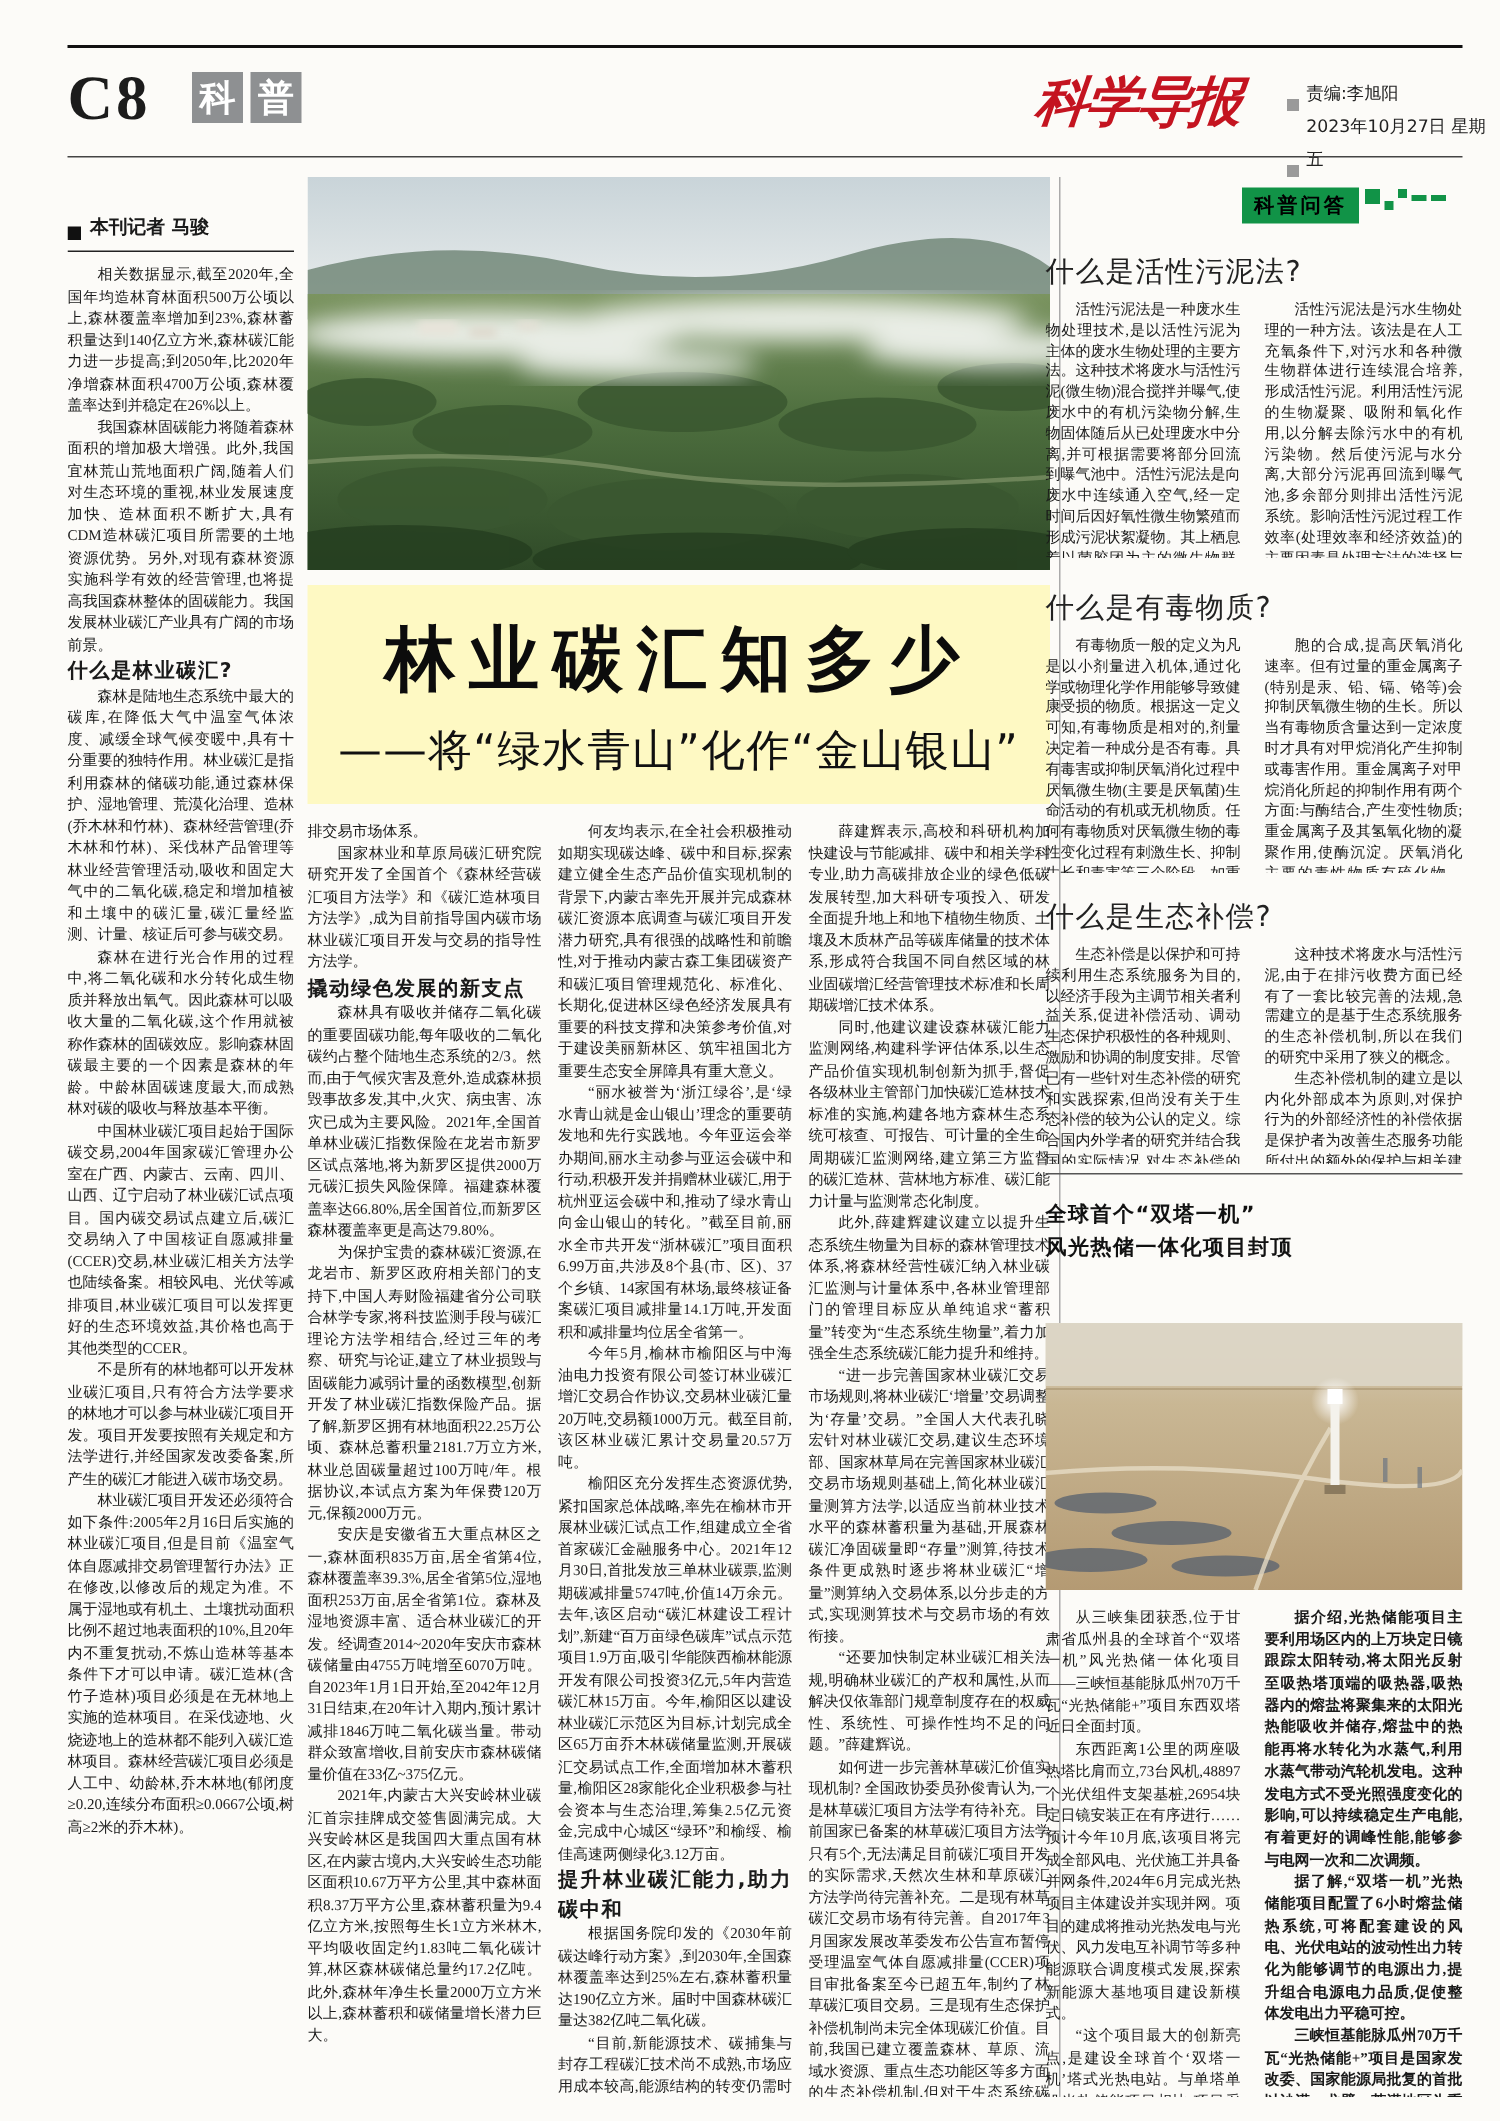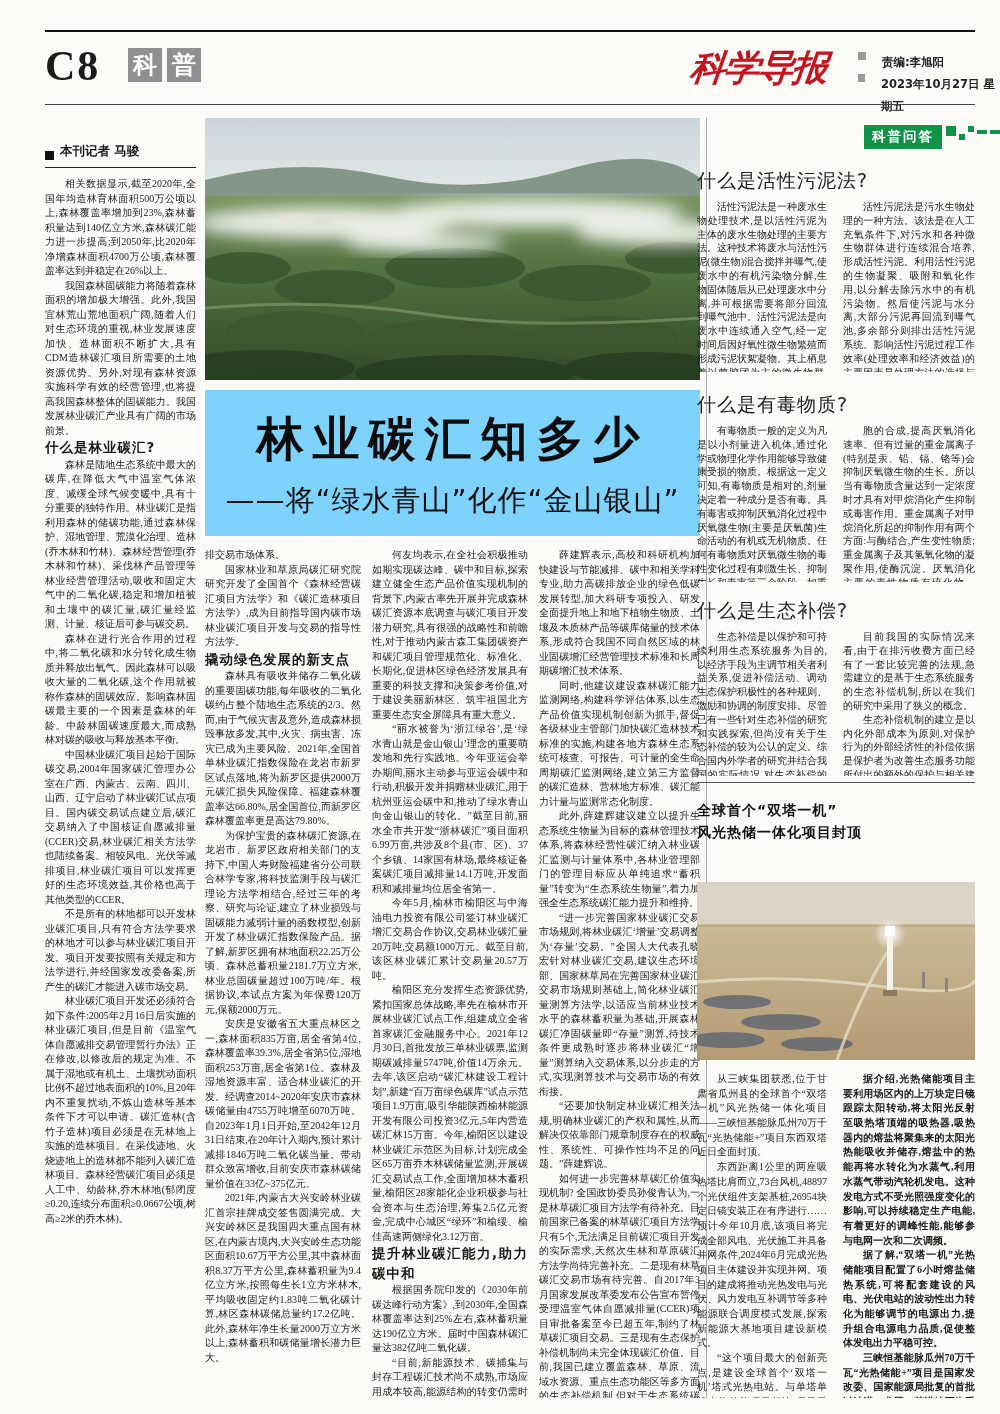--- a/index.html
+++ b/index.html
@@ -9,43 +9,43 @@
   
   .top-rule{left:45px;top:30px;width:930px;height:2px;background:#111;}
   .head-rule{left:45px;top:104px;width:930px;height:1px;background:#444;}
   .pageno{left:45px;top:42px;font-size:42px;font-weight:bold;letter-spacing:2px;font-family:"Liberation Serif",serif;}
   .section-badges{left:128px;top:48px;display:flex;gap:5px;}
   .badge-sq{width:34px;height:34px;background:#8e9092;color:#fff;font-size:24px;font-weight:bold;
             display:flex;align-items:center;justify-content:center;font-family:"DejaVu Sans",sans-serif;}
   .masthead{left:690px;top:44px;width:160px;font-size:36px;font-weight:bold;font-style:italic;color:#c41420;
             font-family:"Liberation Serif",serif;letter-spacing:-2px;transform:skewX(-6deg);}
   .pubinfo{left:858px;top:52px;font-size:11.5px;line-height:1.9;color:#222;font-family:"DejaVu Sans",sans-serif;}
-  .pubinfo .row{display:flex;align-items:flex-start;gap:16px;font-weight:bold;}
+  .pubinfo .row{display:flex;align-items:flex-end;gap:5px;}
   .gsq{display:inline-block;width:8px;height:8px;background:#9a9a9a;}
   
   .col{overflow:hidden;text-align:justify;font-size:10px;line-height:1.45;color:#1a1a1a;}
   .col p{margin:0;text-indent:2em;}
   .sub{font-weight:bold;font-size:13.5px;text-indent:0 !important;margin:9px 0 5px 0;font-family:"DejaVu Sans",sans-serif;letter-spacing:1px;}
   .byline{font-size:12.5px;font-weight:bold;border-bottom:1.5px solid #222;padding-bottom:7px;margin-bottom:9px;
           display:flex;align-items:flex-end;gap:6px;font-family:"DejaVu Sans",sans-serif;margin-top:24px;}
   .bsq{display:inline-block;width:9px;height:9px;background:#111;}
   .photo-main{left:205px;top:118px;width:495px;height:262px;}
-  .headline-box{left:205px;top:390px;width:495px;height:146px;background:#7dd3fc;text-align:center;}
+  .headline-box{left:205px;top:390px;width:495px;height:146px;background:#fef9c3;text-align:center;}
   .headline{margin-top:18px;font-size:47px;font-weight:900;letter-spacing:9px;color:#0c0c0c;
             font-family:"DejaVu Sans",sans-serif;}
   .subhead-line{margin-top:10px;font-size:29px;letter-spacing:1px;color:#111;font-family:"DejaVu Sans",sans-serif;}
   .c1{left:45px;top:118px;width:151px;height:1280px;}
   .c2{left:205px;top:548px;width:156px;height:850px;}
   .c3{left:372px;top:548px;width:156px;height:850px;}
   .c4{left:539px;top:548px;width:161px;height:850px;}
   
   .vrule{left:706px;top:118px;width:1px;height:1280px;background:#aaa;}
   .qa-badge-wrap{left:828px;top:125px;display:flex;align-items:flex-start;gap:4px;}
-  .qa-badge{background:#119347;color:#ffffff;font-size:13.5px;font-weight:bold;padding:3px 8px;letter-spacing:2px;
-            font-family:Liberation Mono, monospace;margin-left:36px;}
+  .qa-badge{background:#119347;color:#000000;font-size:13.5px;font-weight:bold;padding:3px 8px;letter-spacing:2px;
+            font-family:Liberation Mono, monospace;}
   .deco{display:flex;gap:3px;align-items:flex-start;margin-top:1px;}
   .dsq1{width:10px;height:10px;background:#119347;}
   .dsq2{width:6px;height:6px;background:#119347;margin-top:8px;}
   .dsq3{width:6px;height:6px;background:#119347;}
   .dash{width:10px;height:4px;background:#119347;margin-top:4px;}
   .qa-title{font-size:19px;letter-spacing:1px;color:#222;font-family:"DejaVu Sans",sans-serif;font-weight:500;}
   .qa-col{overflow:hidden;text-align:justify;font-size:10px;line-height:1.38;color:#1a1a1a;}
   .qa-col p{margin:0;text-indent:2em;}
   .sep-rule{left:697px;top:782px;width:278px;height:1px;background:#555;}
   .feat-title{left:697px;top:800px;width:278px;font-size:14px;font-weight:bold;line-height:1.55;color:#111;
@@ -208,21 +208,21 @@
   </div>
   <div class="abs qa-col" style="left:843px;top:424px;width:132px;height:158px;">
     <p>胞的合成,提高厌氧消化速率。但有过量的重金属离子(特别是汞、铅、镉、铬等)会抑制厌氧微生物的生长。所以当有毒物质含量达到一定浓度时才具有对甲烷消化产生抑制或毒害作用。重金属离子对甲烷消化所起的抑制作用有两个方面:与酶结合,产生变性物质;重金属离子及其氢氧化物的凝聚作用,使酶沉淀。厌氧消化主要的毒性物质有硫化物、氨、重金属(特别是汞、铅、镉、铬等),有机卤化物和表面活性剂等。</p>
   </div>
 
   <div class="abs qa-title" style="left:697px;top:598px;">什么是生态补偿?</div>
   <div class="abs qa-col" style="left:697px;top:630px;width:130px;height:146px;">
     <p>生态补偿是以保护和可持续利用生态系统服务为目的,以经济手段为主调节相关者利益关系,促进补偿活动、调动生态保护积极性的各种规则、激励和协调的制度安排。尽管已有一些针对生态补偿的研究和实践探索,但尚没有关于生态补偿的较为公认的定义。综合国内外学者的研究并结合我国的实际情况,对生态补偿的理解有广义和狭义之分。广义的生态补偿既包括对生态系统和自然资源保护所获得效益的奖励或破坏生态系统和自然资源所造成损失的赔偿,也包括对造成环境污染者的收费。狭义的生态补偿则主要是指前者。从</p>
   </div>
   <div class="abs qa-col" style="left:843px;top:630px;width:132px;height:146px;">
-    <p>目前我国的实际情况来看,由于在排污收费方面已经有了一套比较完善的法规,急需建立的是基于生态系统服务的生态补偿机制,所以在我们的研究中采用了狭义的概念。</p>
+    <p>这种技术将废水与活性污泥,由于在排污收费方面已经有了一套比较完善的法规,急需建立的是基于生态系统服务的生态补偿机制,所以在我们的研究中采用了狭义的概念。</p>
     <p>生态补偿机制的建立是以内化外部成本为原则,对保护行为的外部经济性的补偿依据是保护者为改善生态服务功能所付出的额外的保护与相关建设成本和为此而牺牲的发展机会成本;对破坏行为的外部不经济性的补偿依据是恢复生态服务功能的成本和因破坏行为造成的被补偿者发展机会成本的损失。</p>
   </div>
 
   <div class="abs sep-rule"></div>
 
   <div class="abs feat-title">
     <div>全球首个“双塔一机”</div>
     <div>风光热储一体化项目封顶</div>
   </div>
 

